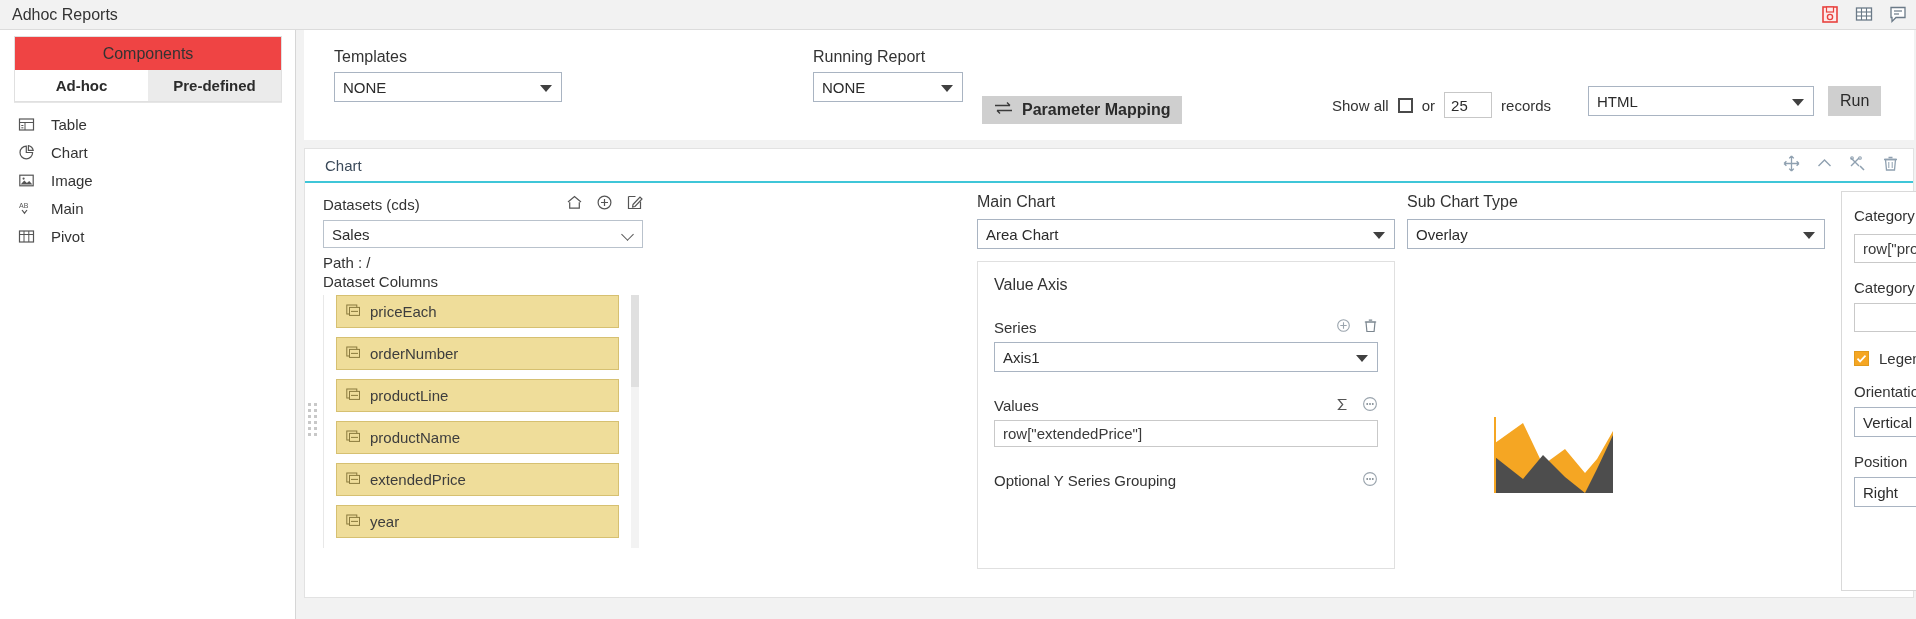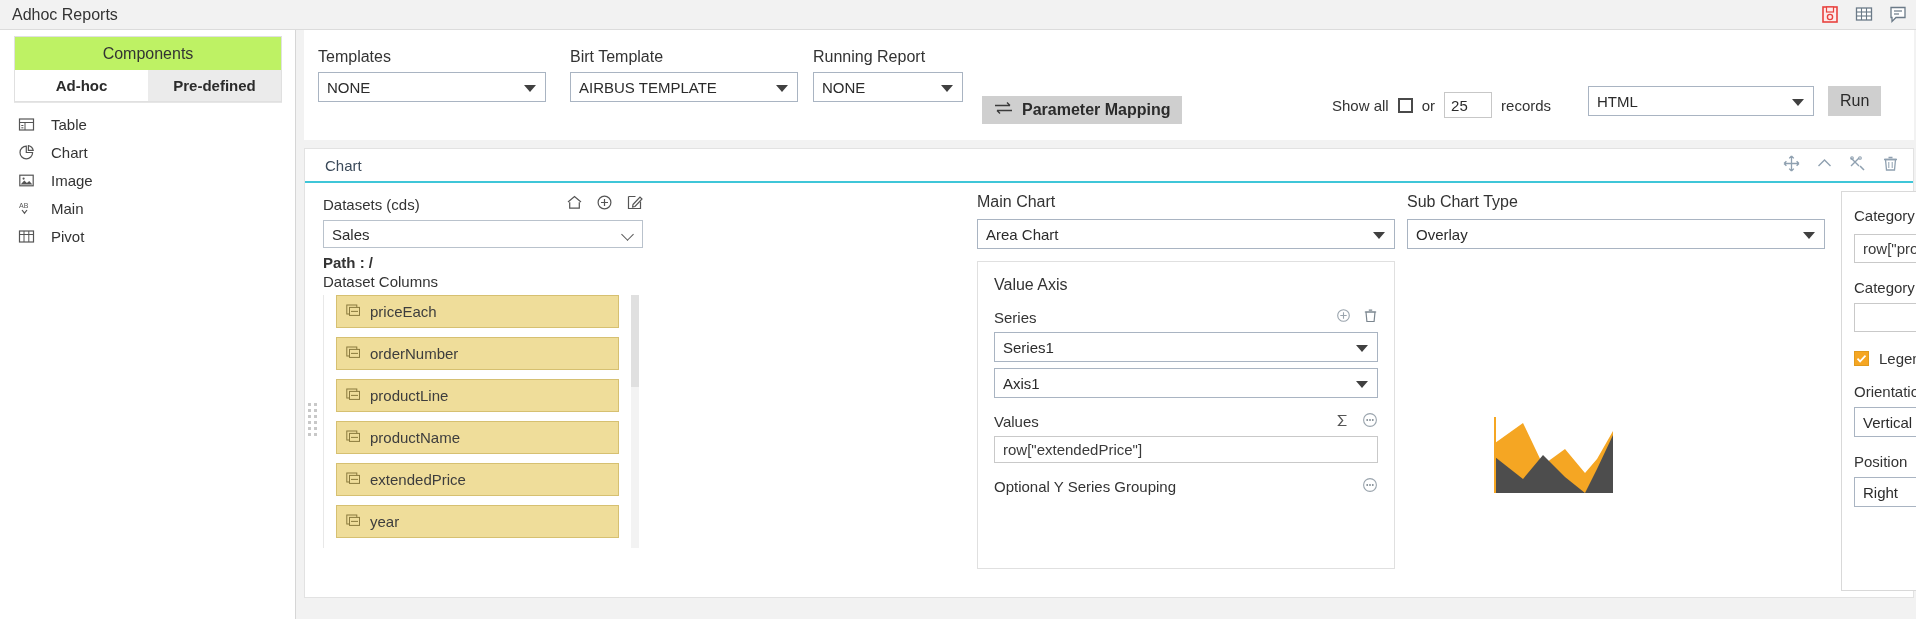--- a/index.html
+++ b/index.html
@@ -30,21 +30,21 @@
 
   
   .sidebar {
     position: absolute; left: 0; top: 30px; width: 296px; height: 589px;
     background: #ffffff;
     border-right: 1px solid #d6d6d6;
   }
   .components-head {
     position: absolute; left: 14px; top: 6px; width: 268px; height: 34px;
     border: 1px solid #e0e0e0; border-bottom: none;
-    background: #bef264;
+    background: #ef4444;
     display: flex; align-items: center; justify-content: center;
     font-size: 16px; color: #333;
   }
   .tabs {
     position: absolute; left: 14px; top: 40px; width: 268px; height: 32px;
     display: flex;
     border: 1px solid #e0e0e0; border-top: none;
   }
   .tab {
     flex: 1; display: flex; align-items: center; justify-content: center;
@@ -148,21 +148,21 @@
     display: flex; align-items: center; padding: 0 8px;
     font-size: 15px; color: #2b2b2b; position: relative; cursor: pointer;
     margin-top: 5px;
   }
   .chev {
     position: absolute; right: 10px; top: 9px;
     width: 9px; height: 9px;
     border-right: 1.6px solid #555; border-bottom: 1.6px solid #555;
     transform: rotate(45deg);
   }
-  .ds-path { font-size: 15px; color: #333; margin-top: 6px; font-weight: bold; }
+  .ds-path { font-size: 15px; color: #333; margin-top: 6px; }
   .ds-colhead { font-size: 15px; color: #333; margin-top: 2px; }
   .chip-scroll {
     margin-top: 5px; width: 320px; height: 253px;
     overflow: hidden; position: relative;
     border-left: 1px solid #e8e8e8;
   }
   .chip {
     height: 33px; margin: 0 24px 9px 12px;
     background: #efdd9a; border: 1px solid #d6c071;
     display: flex; align-items: center; gap: 9px; padding-left: 9px;
@@ -178,21 +178,21 @@
 
   
   .mc-panel { position: absolute; left: 672px; top: 8px; width: 418px; }
   .box-frame {
     border: 1px solid #e0e0e0; margin-top: 12px; padding: 14px 16px 10px 16px;
     height: 308px; position: relative;
   }
   .sub-label { font-size: 16px; color: #333; }
   .row-label {
     display: flex; align-items: center; justify-content: space-between;
-    font-size: 15px; color: #333; margin-top: 14px;
+    font-size: 15px; color: #333; margin-top: 24px;
   }
   .row-icons { display: flex; gap: 12px; align-items: center; }
   .text-input {
     height: 27px; border: 1px solid #c9c9c9; background: #fff;
     display: flex; align-items: center; padding: 0 8px;
     font-size: 15px; color: #3a3a3a; margin-top: 5px;
   }
 
   
   .sc-panel { position: absolute; left: 1102px; top: 8px; width: 418px; }
@@ -307,35 +307,28 @@
       </span>
       <span>Pivot</span>
     </div>
   </div>
 </div>
 
 <div class="main">
 
   <div class="toolbar">
 
-    <div class="field-group" style="left:14px; top:18px; width:228px;">
+    <div class="field-group" style="left:30px; top:18px; width:228px;">
       <span class="field-label">Templates</span>
       <div class="sel">
         <span>NONE</span>
         <span class="caret"></span>
       </div>
     </div>
 
-    <div class="field-group" style="left:266px; top:18px; width:228px;">
-      <span class="field-label">Birt Template</span>
-      <div class="sel">
-        <span>AIRBUS TEMPLATE</span>
-        <span class="caret"></span>
-      </div>
-    </div>
 
     <div class="field-group" style="left:509px; top:18px; width:150px;">
       <span class="field-label">Running Report</span>
       <div class="sel">
         <span>NONE</span>
         <span class="caret"></span>
       </div>
     </div>
 
     <div class="btn-grey" style="position:absolute; left:678px; top:66px;">
@@ -536,24 +529,20 @@
                   </svg>
               </span>
               <span>
                 <svg width="15" height="15" viewBox="0 0 15 15">
                     <path d="M3 4h9l-.9 9.5H3.9z" fill="none" stroke="#7b868f" stroke-width="1.2"></path>
                     <path d="M1.8 4h11.4M5.8 2.2h3.4" fill="none" stroke="#7b868f" stroke-width="1.2"></path>
                   </svg>
               </span>
             </span>
           </div>
-          <div class="sel" style="margin-top:6px;">
-            <span>Series1</span>
-            <span class="caret"></span>
-          </div>
 
           <div class="sel" style="margin-top:6px;">
             <span>Axis1</span>
             <span class="caret"></span>
           </div>
 
           <div class="row-label">
             <span>Values</span>
             <span class="row-icons">
               <span>

